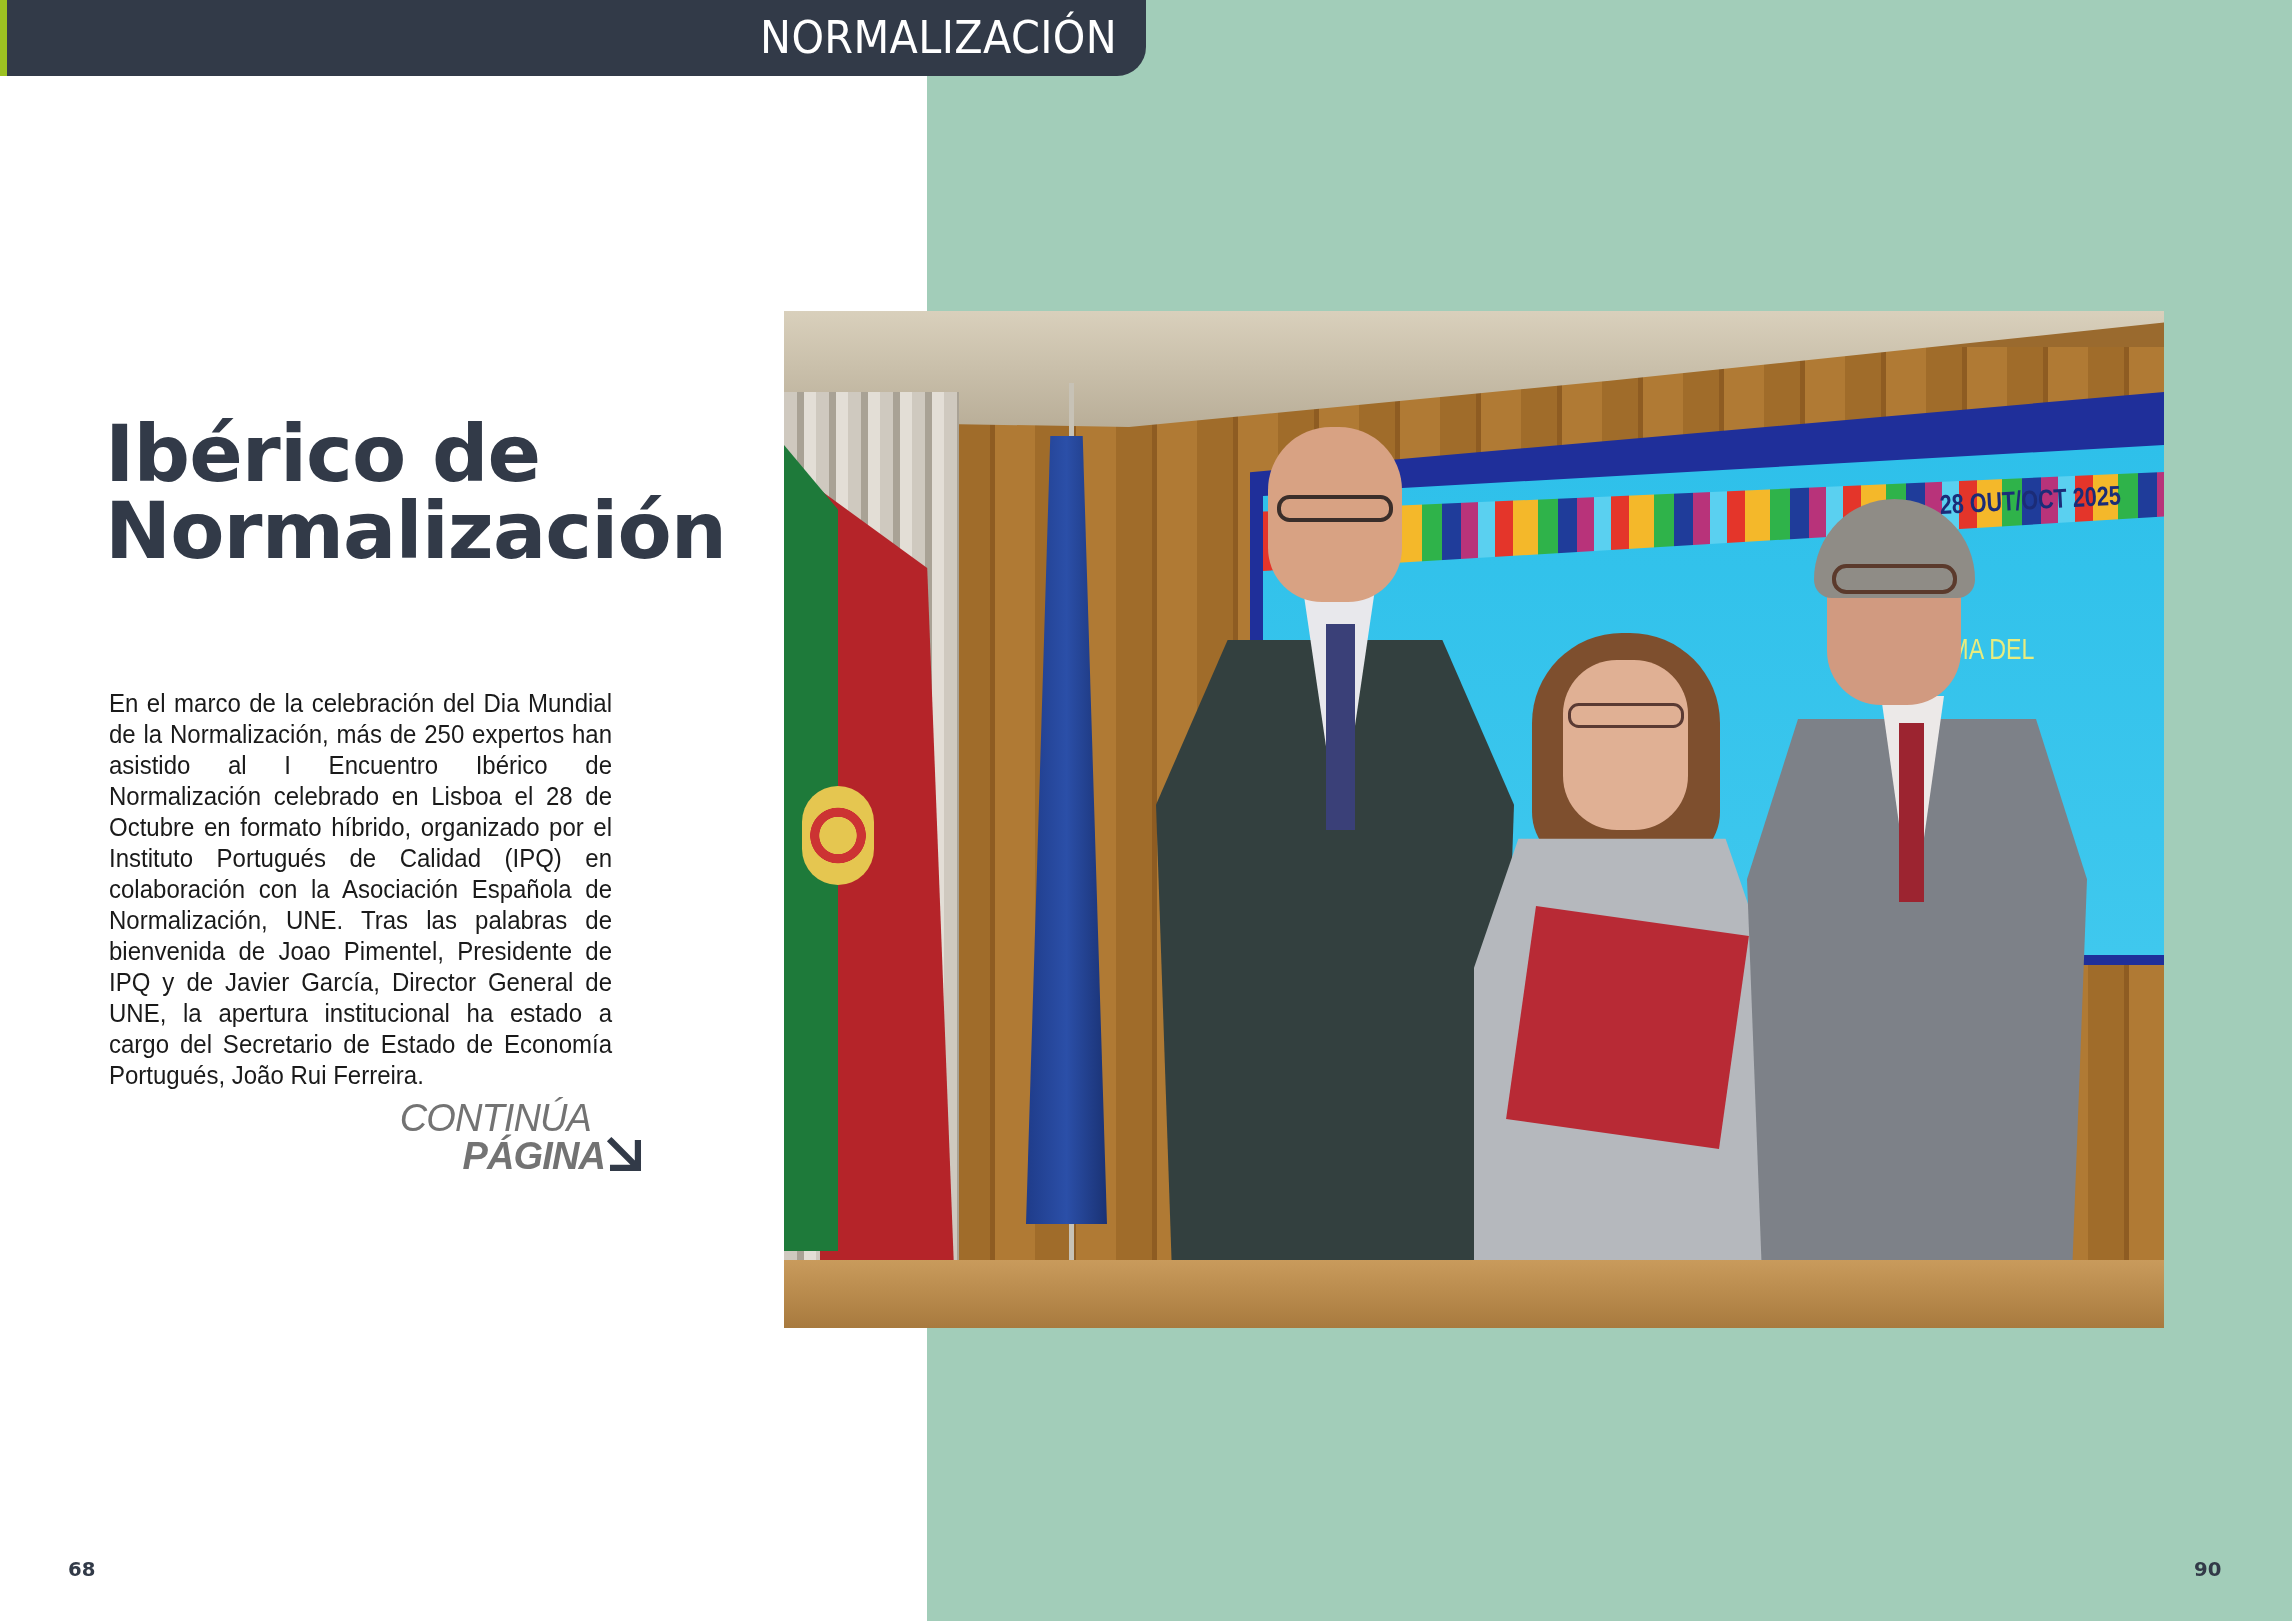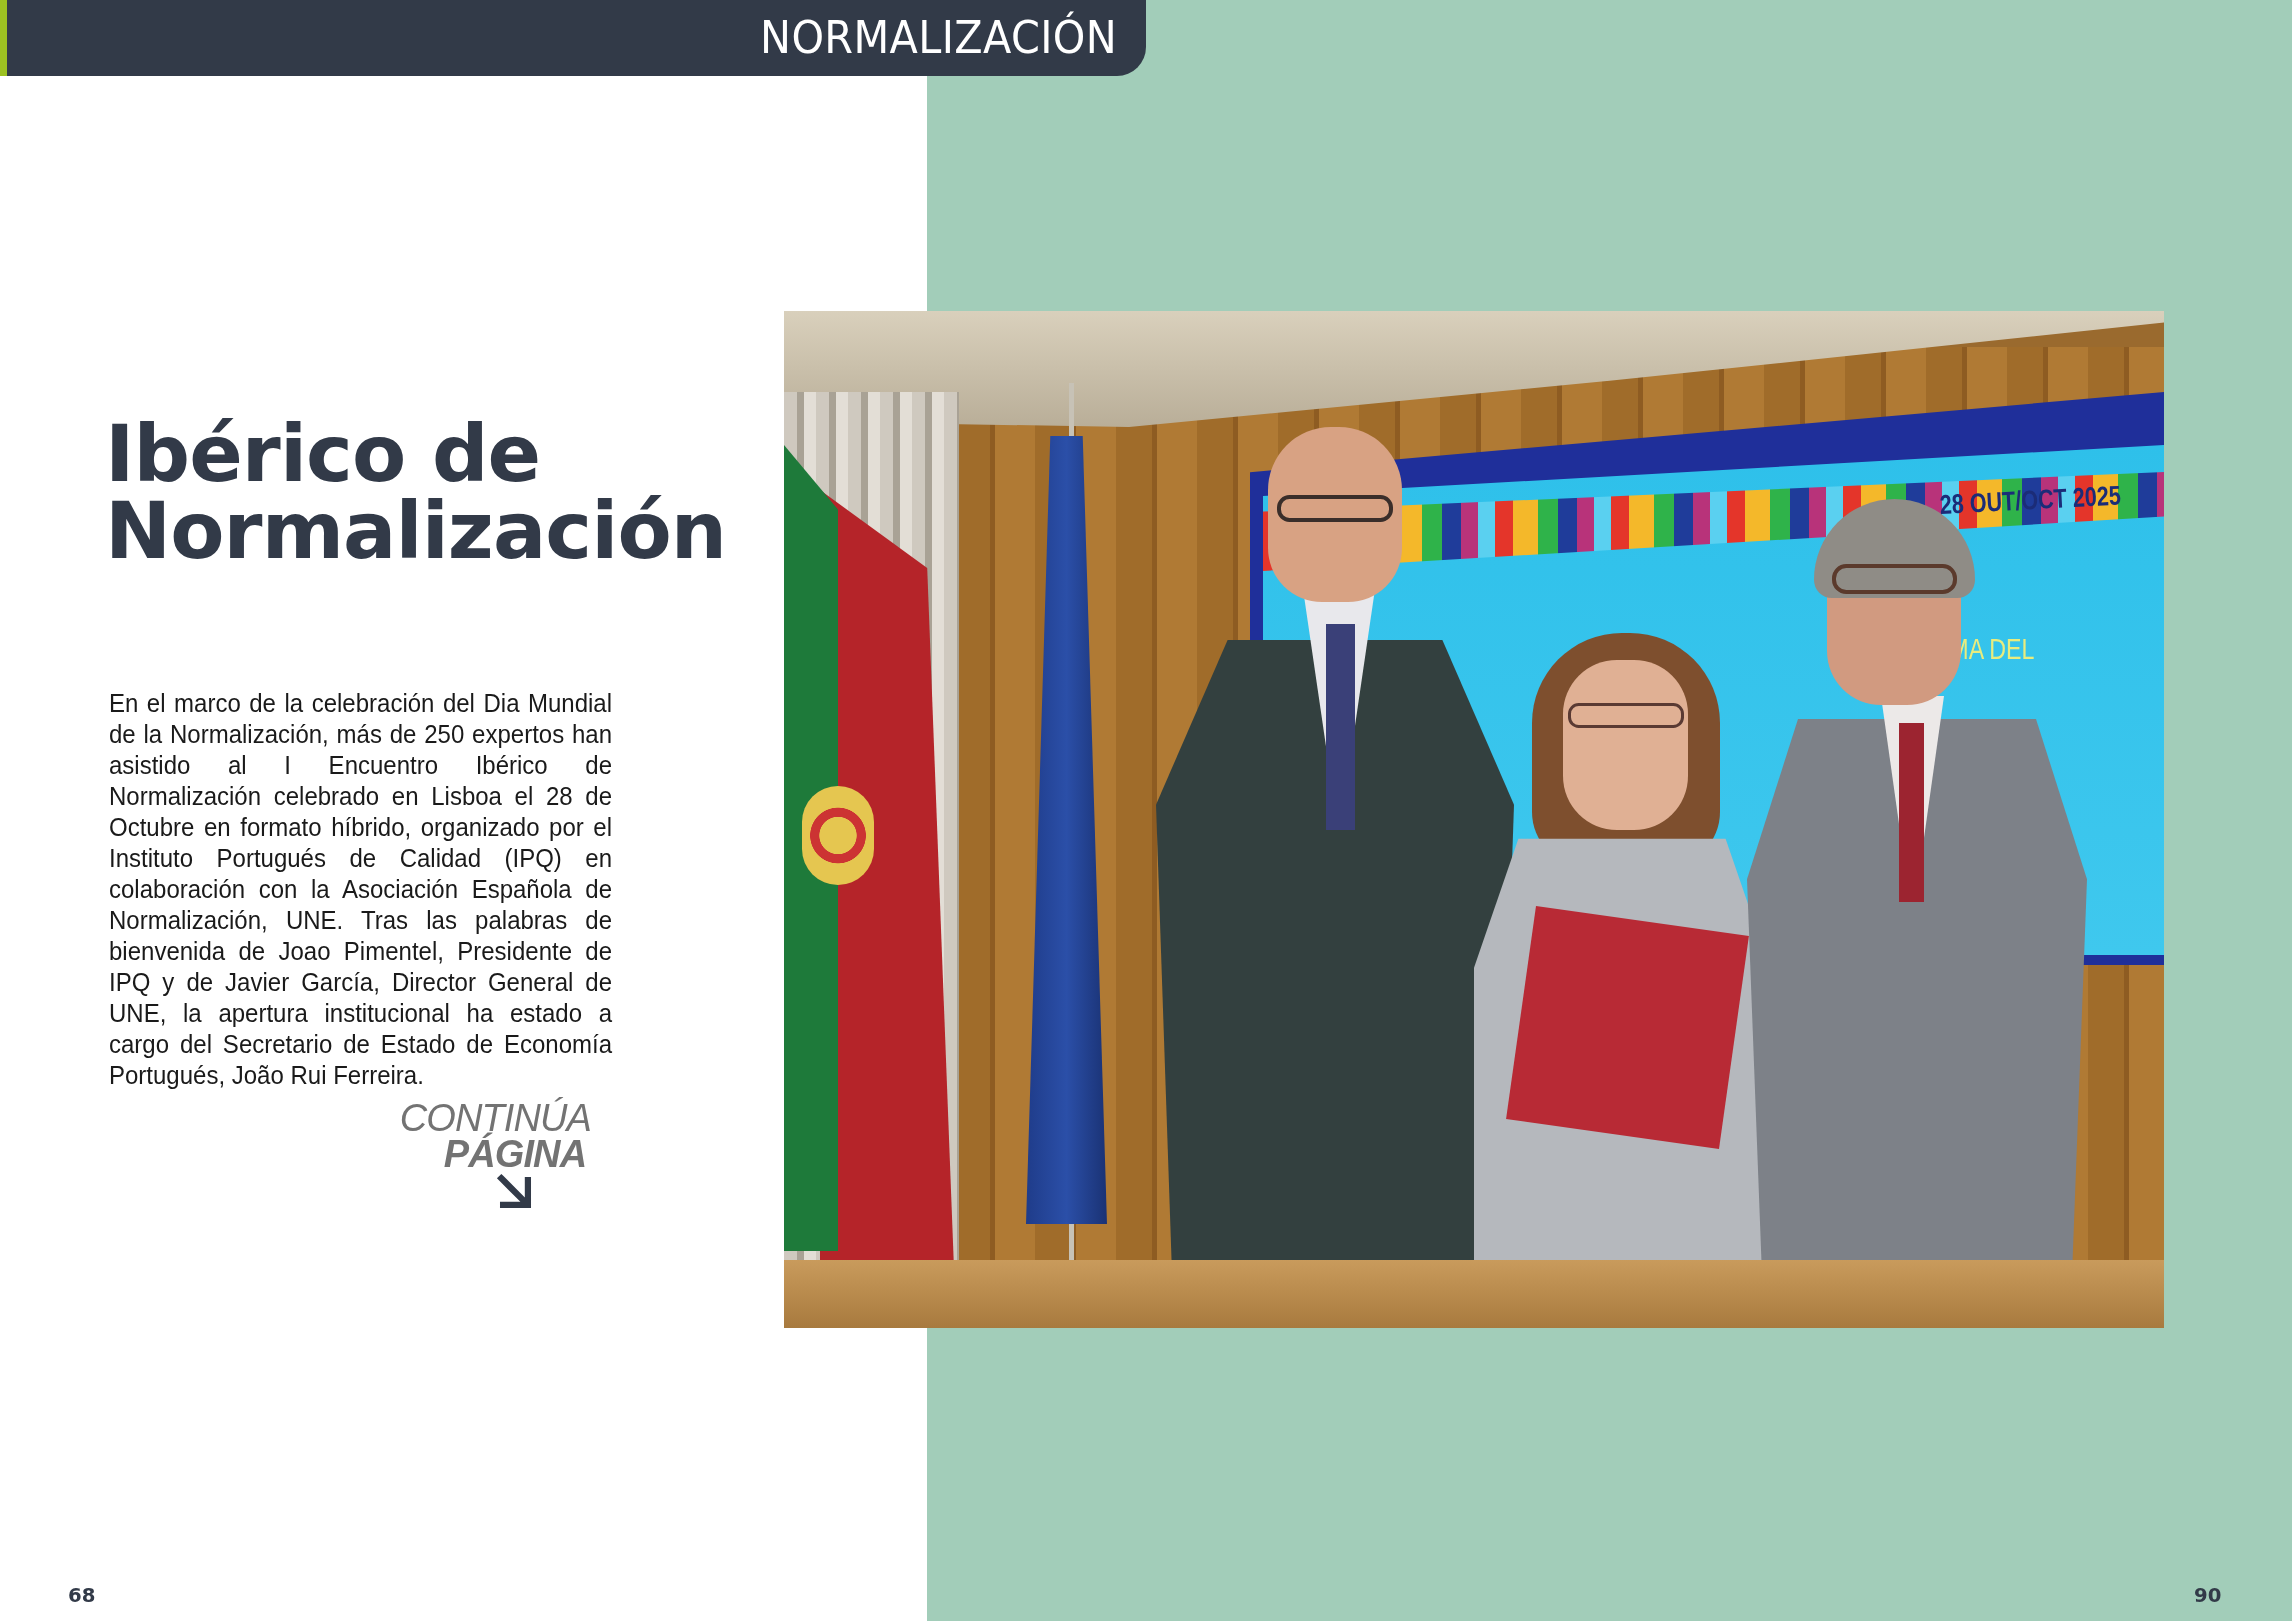--- a/index.html
+++ b/index.html
@@ -7,23 +7,23 @@
   .page-left{position:absolute;left:0;top:0;width:927px;height:1621px;background:#ffffff;}
   .page-right{position:absolute;left:927px;top:0;width:1366px;height:1621px;background:#a2cdb9;}
   .header-bar{position:absolute;left:0;top:0;width:1146px;height:76px;background:#323a48;border-bottom-right-radius:29px;}
   .header-accent{position:absolute;left:0;top:0;width:7.2px;height:76px;background:#9cc121;}
   .header-title{position:absolute;right:29px;top:10.7px;color:#ffffff;font-family:"DejaVu Sans",sans-serif;font-size:45px;font-weight:normal;letter-spacing:0.4px;line-height:54px;transform:scaleX(0.92);transform-origin:right center;}
   .article-title{position:absolute;left:105px;top:416px;width:627px;color:#323a48;font-family:"DejaVu Sans",sans-serif;font-weight:bold;font-size:79px;line-height:77px;letter-spacing:-0.9px;}
   .article-title div{white-space:nowrap;}
   .article-body{position:absolute;left:109px;top:688px;width:524px;color:#1a1a1a;font-family:"Liberation Sans",sans-serif;font-size:25px;line-height:31px;text-align:justify;transform:scaleX(0.96);transform-origin:left top;}
   .continue{position:absolute;left:385px;top:1100px;width:260px;color:#737373;font-family:"Liberation Sans",sans-serif;font-style:italic;font-size:38px;line-height:36px;text-align:right;letter-spacing:-0.9px;}
   .continue .l1,.continue .l2{padding-right:54px;}
-  .continue .l3{font-weight:bold;display:flex;justify-content:flex-end;align-items:center;gap:1px;flex-direction:column;}
+  .continue .l3{font-weight:bold;display:flex;justify-content:flex-end;align-items:center;gap:1px;}
   .arrow-icon{width:39px;height:39px;display:inline-block;}
-  .page-num{position:absolute;top:1558px;font-family:"DejaVu Sans",sans-serif;font-weight:bold;font-size:19.7px;color:#323a48;margin-top:26px;}
+  .page-num{position:absolute;top:1558px;font-family:"DejaVu Sans",sans-serif;font-weight:bold;font-size:19.7px;color:#323a48;}
   .page-num.left{left:68px;}
   .page-num.right{left:2194px;}
   
   .photo{position:absolute;left:784px;top:311px;width:1380px;height:1017px;overflow:hidden;background:#9a6a2e;}
   .ph{position:absolute;}
   .ceiling{left:0;top:0;width:1380px;height:116px;background:linear-gradient(180deg,#d9d0bc,#b9ae98);clip-path:polygon(0 0,100% 0,100% 10%,60% 60%,25% 100%,0 95%);}
   .wood{left:170px;top:36px;width:1210px;height:982px;background:repeating-linear-gradient(90deg,#a06c2a 0 36px,#8e5c22 36px 41px,#b07a34 41px 81px);}
   .curtain{left:0;top:81px;width:175px;height:937px;background:repeating-linear-gradient(90deg,#cfc9bf 0 12.5px,#a9a295 12.5px 19.7px,#e3ded6 19.7px 32px);}
   .flag-pt-green{left:0;top:134px;width:54px;height:806px;background:#1e7a3a;clip-path:polygon(0 0,100% 8%,100% 100%,0 100%);}
   .flag-pt-red{left:36px;top:179px;width:134px;height:779px;background:#b52429;clip-path:polygon(0 0,80% 10%,100% 100%,0 100%);}

